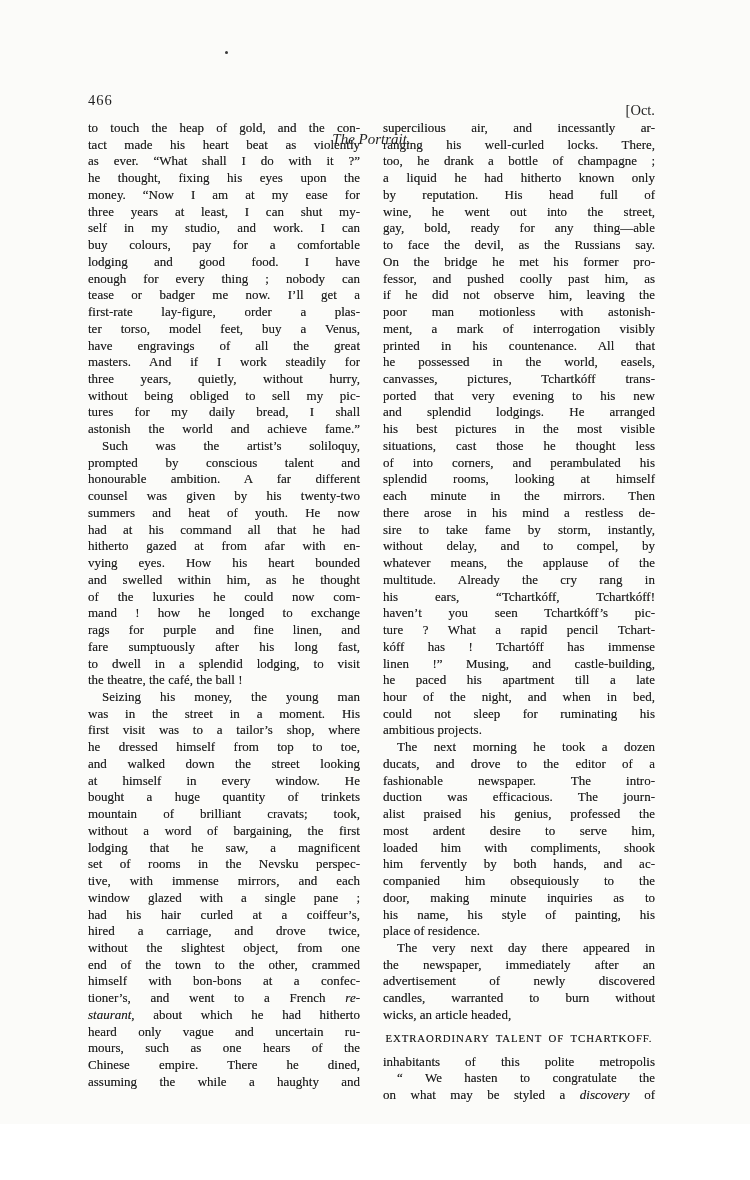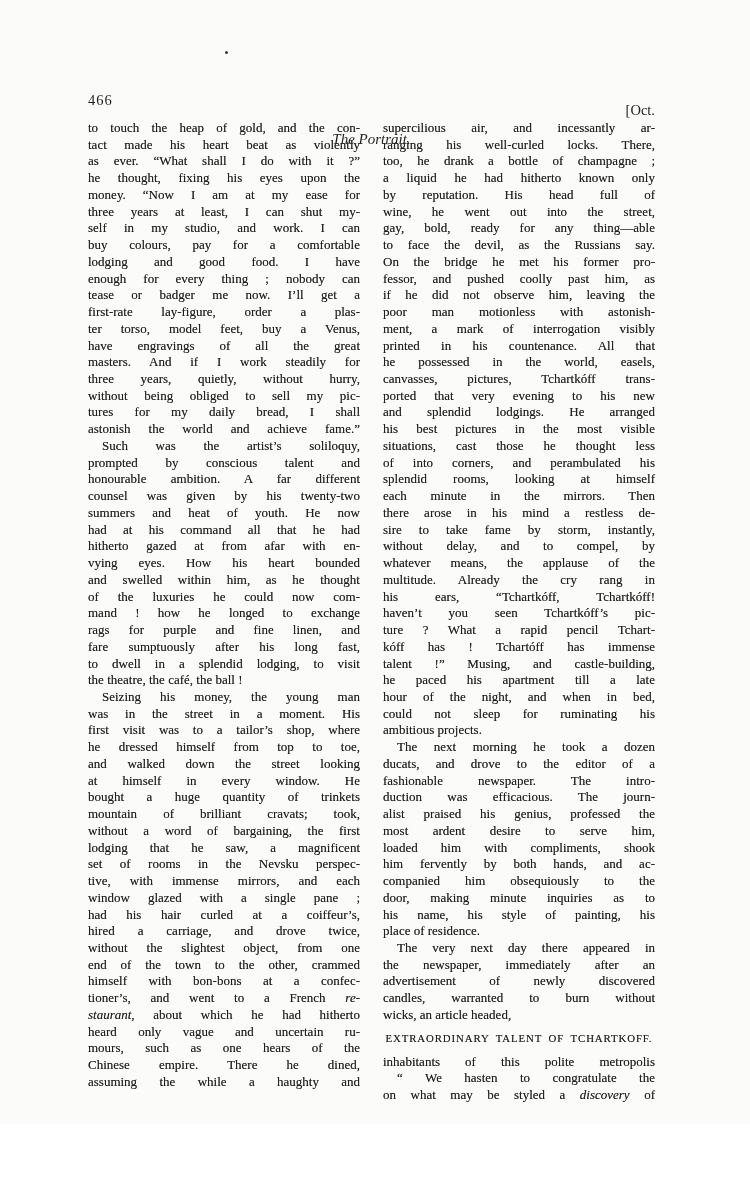--- a/index.html
+++ b/index.html
@@ -155,21 +155,21 @@
           <div class="line">each minute in the mirrors. Then</div>
           <div class="line">there arose in his mind a restless de-</div>
           <div class="line">sire to take fame by storm, instantly,</div>
           <div class="line">without delay, and to compel, by</div>
           <div class="line">whatever means, the applause of the</div>
           <div class="line">multitude. Already the cry rang in</div>
           <div class="line">his ears, “Tchartkóff, Tchartkóff!</div>
           <div class="line">haven’t you seen Tchartkóff’s pic-</div>
           <div class="line">ture ? What a rapid pencil Tchart-</div>
           <div class="line">kóff has ! Tchartóff has immense</div>
-          <div class="line">talent !” Musing, and castle-building,</div>
+          <div class="line">linen !” Musing, and castle-building,</div>
           <div class="line">he paced his apartment till a late</div>
           <div class="line">hour of the night, and when in bed,</div>
           <div class="line">could not sleep for ruminating his</div>
           <div class="line lastline">ambitious projects.</div>
           <div class="line indent">The next morning he took a dozen</div>
           <div class="line">ducats, and drove to the editor of a</div>
           <div class="line">fashionable newspaper. The intro-</div>
           <div class="line">duction was efficacious. The journ-</div>
           <div class="line">alist praised his genius, professed the</div>
           <div class="line">most ardent desire to serve him,</div>

